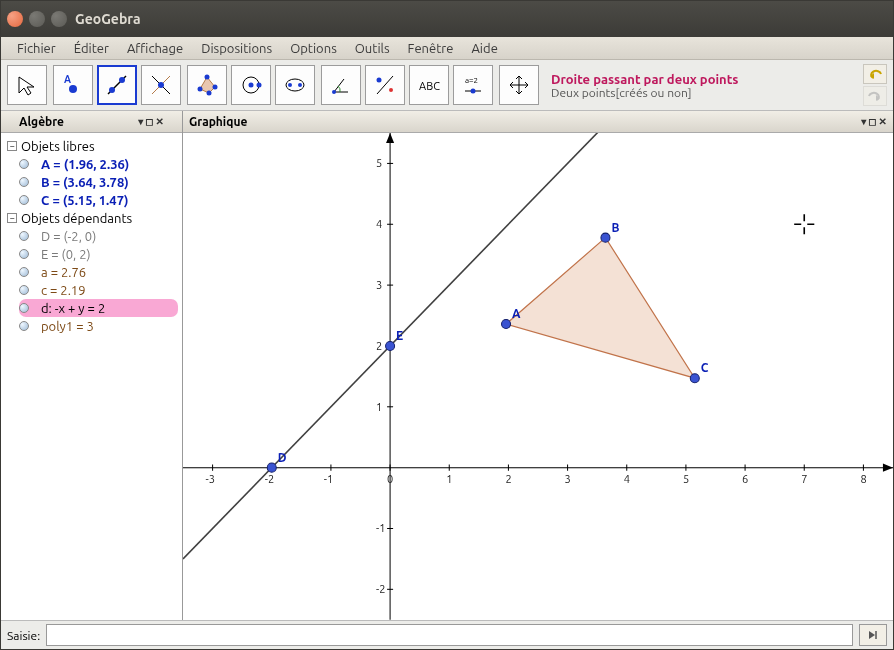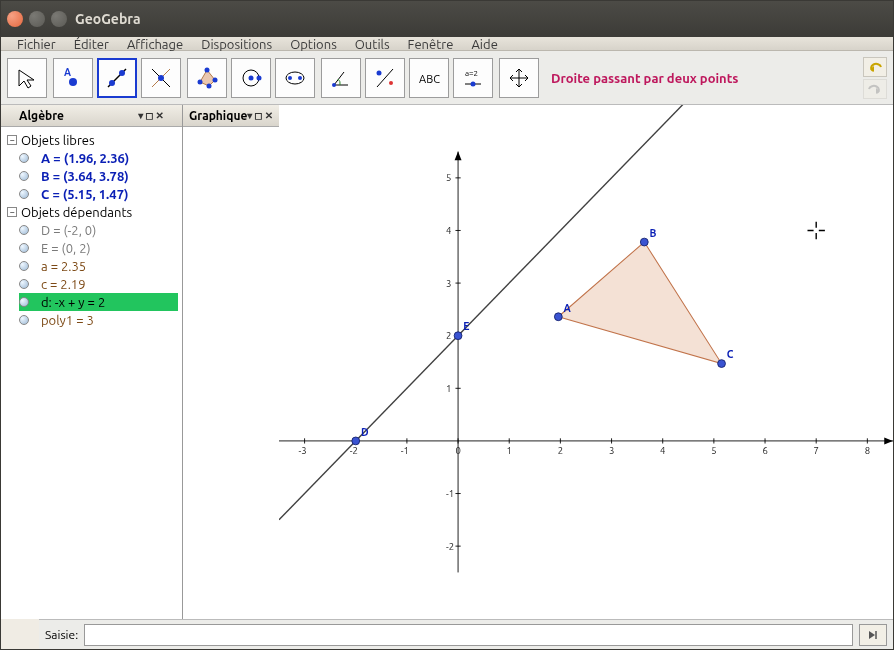--- a/index.html
+++ b/index.html
@@ -4,21 +4,21 @@
 <style>
   * { box-sizing: border-box; margin: 0; padding: 0; font-family: "Ubuntu", "Segoe UI", sans-serif; }
   body { width: 894px; height: 650px; background: #f0ece4; border: 1px solid #3a3935; overflow: hidden; display: flex; flex-direction: column; }
 
   .titlebar { height: 28px; background: linear-gradient(#4c4b46,#3c3b37); display: flex; align-items: center; padding: 18px 6px; color: #dfdbd2; font-weight: bold; font-size: 14px; gap: 8px; }
   .wbuttons { display: flex; gap: 6px; }
   .wbtn { width: 16px; height: 16px; border-radius: 8px; display: inline-block; }
   .wbtn.close { background: radial-gradient(circle at 30% 30%, #f7a184, #e5683e); }
   .wbtn.min, .wbtn.max { background: radial-gradient(circle at 30% 30%, #7a7974, #5b5a55); }
 
-  .menubar { height: 14px; background: linear-gradient(#e8e4db,#d7d3ca); border-bottom: 1px solid #bbb7ae; display: flex; align-items: center; padding: 0 8px; gap: 2px; font-size: 13px; color: #3b3b3b; }
+  .menubar { height: 24px; background: linear-gradient(#e8e4db,#d7d3ca); border-bottom: 1px solid #bbb7ae; display: flex; align-items: center; padding: 0 8px; gap: 2px; font-size: 13px; color: #3b3b3b; }
   .menubar span { padding: 3px 8px; }
 
   .toolbar { height: 54px; background: #ecece9; border-bottom: 1px solid #bbb; display: flex; align-items: center; padding: 4px 6px; gap: 6px; }
   .tgroup { display: flex; gap: 4px; }
   .tbtn { width: 40px; height: 40px; border: 1px solid #9c9c9c; background: #fdfdfd; display: flex; align-items: center; justify-content: center; position: relative; }
   .tbtn.sel { border: 2px solid #1a3bd1; }
   .tdesc { margin-left: 6px; display: flex; flex-direction: column; font-size: 13px; }
   .tdesc .t1 { color: #be185d; font-weight: bold; }
   .tdesc .t2 { color: #555; font-size: 12px; }
   .undoredo { margin-left: auto; display: flex; flex-direction: column; gap: 2px; }
@@ -27,31 +27,31 @@
   .workspace { flex: 1; display: flex; background: #fff; }
 
   .algpanel { width: 182px; border-right: 1px solid #999; display: flex; flex-direction: column; background: #fff; }
   .panelhdr { height: 22px; background: linear-gradient(#f1eee6,#d9d5cc); border-bottom: 1px solid #aaa; display: flex; align-items: center; padding: 0 18px; font-size: 12px; font-weight: bold; }
   .panelhdr .ctrls { margin-left: auto; display: flex; gap: 2px; font-size: 10px; color: #333; }
   .algtree { flex: 1; padding: 4px 4px 4px 6px; font-size: 13px; overflow: auto; }
   .node { display: flex; align-items: center; gap: 4px; height: 18px; white-space: nowrap; }
   .node .exp { width: 10px; height: 10px; border: 1px solid #888; display:flex; align-items:center; justify-content:center; font-size:9px; line-height: 1; }
   .leaf { margin-left: 12px; display:flex; align-items:center; gap: 12px; height: 18px; }
   .dot { width: 10px; height: 10px; border-radius: 5px; border: 1px solid #888; background: radial-gradient(circle at 30% 30%, #eef7ff, #9ebad6); flex-shrink: 0; }
-  .leaf.sel { background: #22c55e; }
+  .leaf.sel { background: #f9a8d4; border-radius: 7px; }
   .c-free { color: #0a1fb5; font-weight: bold; }
   .c-gray { color: #7a7a7a; }
   .c-brown { color: #7d4a16; }
 
-  .graphpanel { flex: 1; display: flex; flex-direction: row; position: relative; }
+  .graphpanel { flex: 1; display: flex; flex-direction: column; position: relative; }
   .graphhdr { height: 22px; background: linear-gradient(#f1eee6,#d9d5cc); border-bottom: 1px solid #aaa; display: flex; align-items: center; padding: 0 6px; font-size: 12px; font-weight: bold; }
   .canvaswrap { flex: 1; position: relative; background: #fff; }
   svg.plot { width: 100%; height: 100%; display: block; }
 
-  .bottombar { height: 30px; background: #ecece9; border-top: 1px solid #bbb; display: flex; align-items: center; padding: 3px 6px; gap: 6px; margin-left: 38px; }
+  .bottombar { height: 30px; background: #ecece9; border-top: 1px solid #bbb; display: flex; align-items: center; padding: 3px 6px; gap: 6px; }
   .bottombar .lbl { font-size: 12px; }
   .bottombar input { flex: 1; height: 22px; border: 1px solid #999; background: #fff; padding: 0 4px; font-size: 12px; }
   .bottombar .go { width: 28px; height: 22px; border: 1px solid #999; background: #f2efe6; display:flex; align-items:center; justify-content:center; }
   .ptlabel { font-size: 12px; font-weight: bold; fill: #0a1fb5; }
 </style>
 </head>
 <body>
 
 <div class="titlebar">
   <div class="wbuttons">
@@ -159,20 +159,21 @@
   <div class="tgroup">
     <div class="tbtn">
         <svg width="24" height="24">
           <path d="M12 3 L12 21 M3 12 L21 12" stroke="#000"></path>
           <path d="M12 3 L9 6 M12 3 L15 6 M12 21 L9 18 M12 21 L15 18 M3 12 L6 9 M3 12 L6 15 M21 12 L18 9 M21 12 L18 15" stroke="#000"></path>
         </svg>
       </div>
   </div>
   <div class="tdesc">
     <span class="t1">Droite passant par deux points</span>
+    <span class="t2">Deux points[créés ou non]</span>
   </div>
   <div class="undoredo">
     <div>
         <svg width="16" height="12">
           <path d="M14 6 A5 4 0 1 0 6 10" fill="none" stroke="#c9a400" stroke-width="2"></path>
           <path d="M3 8 L7 5 L7 11 Z" fill="#c9a400"></path>
         </svg>
       </div>
     <div style="opacity:.4">
         <svg width="16" height="12">
@@ -217,21 +218,21 @@
         <div class="leaf">
           <span class="dot"></span>
           <span class="c-gray">D = (-2, 0)</span>
         </div>
         <div class="leaf">
           <span class="dot"></span>
           <span class="c-gray">E = (0, 2)</span>
         </div>
         <div class="leaf">
           <span class="dot"></span>
-          <span class="c-brown">a = 2.35</span>
+          <span class="c-brown">a = 2.76</span>
         </div>
         <div class="leaf">
           <span class="dot"></span>
           <span class="c-brown">c = 2.19</span>
         </div>
         <div class="leaf sel">
           <span class="dot"></span>
           <span class="">d: -x + y = 2</span>
         </div>
         <div class="leaf">

